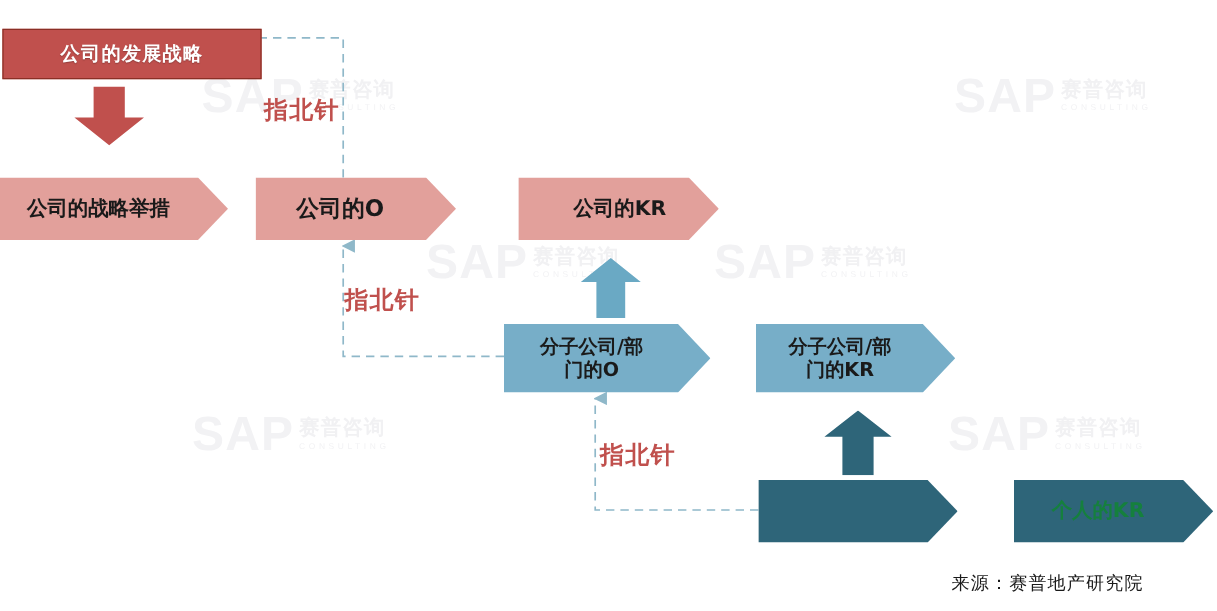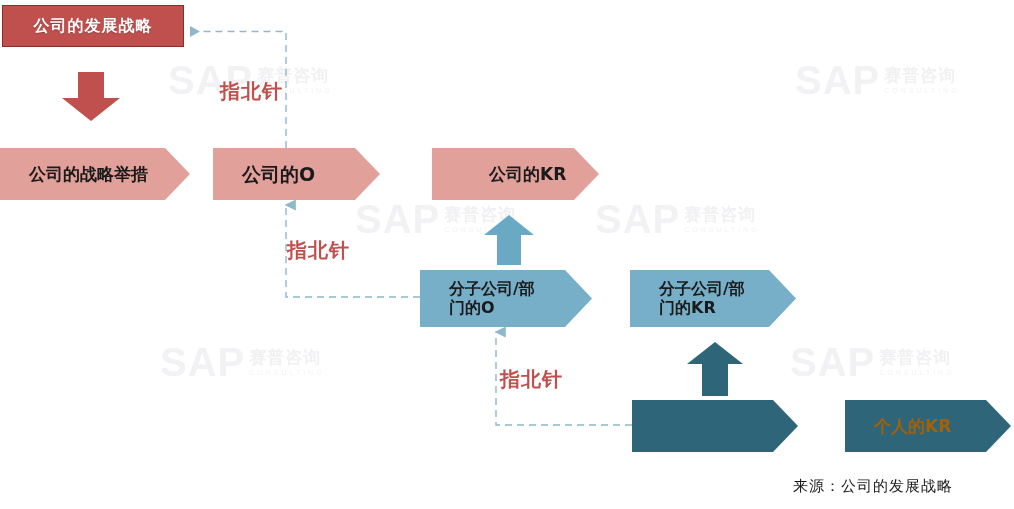--- a/index.html
+++ b/index.html
@@ -47,24 +47,24 @@
 
   
   .chev{
     position:absolute;
     display:flex;align-items:center;
     box-sizing:border-box;
     line-height:1.18;
   }
   .chev .lbl{
     width:100%;
+    text-align:center;
     font-family:"DejaVu Sans","Liberation Sans",sans-serif;
     font-weight:700;
     white-space:pre-line;
-    margin-left:29px;
   }
   .chev.pad-left .lbl{padding-right:26px;}
 
   .boxtop{
     position:absolute;
     box-sizing:border-box;
     display:flex;align-items:center;justify-content:center;
     border:1px solid #8a2f26;
   }
   .boxtop .lbl{
@@ -160,21 +160,21 @@
 
     <g>
       <path d="M420,297 L286,297 L286,205" fill="none" stroke="#8fb8c9" stroke-width="1.4" stroke-dasharray="7 5" marker-end="url(#ar-up)"></path>
     </g>
 
     <g>
       <path d="M632,425 L496,425 L496,332" fill="none" stroke="#8fb8c9" stroke-width="1.4" stroke-dasharray="7 5" marker-end="url(#ar-up)"></path>
     </g>
   </svg>
 
-  <div class="boxtop" style="left:2px;top:5px;width:182px;height:42px;background:#c0504d;">
+  <div class="boxtop" style="left:2px;top:24px;width:216px;height:42px;background:#c0504d;">
     <span class="lbl">公司的发展战略</span>
   </div>
 
   <svg class="blockarrow" style="left:58px;top:72px;width:66px;height:50px;" viewBox="0 0 66 50" xmlns="http://www.w3.org/2000/svg">
     <path d="M20,0 L46,0 L46,26 L62,26 L33,49 L4,26 L20,26 Z" fill="#c0504d"></path>
   </svg>
 
   <svg class="blockarrow" style="left:0px;top:148px;width:190px;height:52px;" viewBox="0 0 190 52" preserveAspectRatio="none" xmlns="http://www.w3.org/2000/svg">
     <path d="M0,0 L165,0 L190,26 L165,52 L0,52 Z" fill="#e2a09b"></path>
   </svg>
@@ -221,22 +221,22 @@
   </svg>
 
   <svg class="blockarrow" style="left:632px;top:400px;width:166px;height:52px;" viewBox="0 0 166 52" preserveAspectRatio="none" xmlns="http://www.w3.org/2000/svg">
     <path d="M0,0 L141,0 L166,26 L141,52 L0,52 Z" fill="#2e6579"></path>
   </svg>
 
   <svg class="blockarrow" style="left:845px;top:400px;width:166px;height:52px;" viewBox="0 0 166 52" preserveAspectRatio="none" xmlns="http://www.w3.org/2000/svg">
     <path d="M0,0 L141,0 L166,26 L141,52 L0,52 Z" fill="#2e6579"></path>
   </svg>
   <div class="chev pad-left" style="left:845px;top:400px;width:166px;height:52px;">
-    <span class="lbl" style="font-size:17px;color:#a16207;">个人的KR</span>
+    <span class="lbl" style="font-size:17px;color:#15803d;">个人的KR</span>
   </div>
 
   <div class="note" style="left:220px;top:78px;color:#c0504d;">指北针</div>
   <div class="note" style="left:287px;top:237px;color:#c0504d;">指北针</div>
   <div class="note" style="left:500px;top:366px;color:#c0504d;">指北针</div>
 
-  <div class="source" style="left:793px;top:477px;">来源：公司的发展战略</div>
+  <div class="source" style="left:793px;top:477px;">来源：赛普地产研究院</div>
 
 </div>
 
 </body></html>

